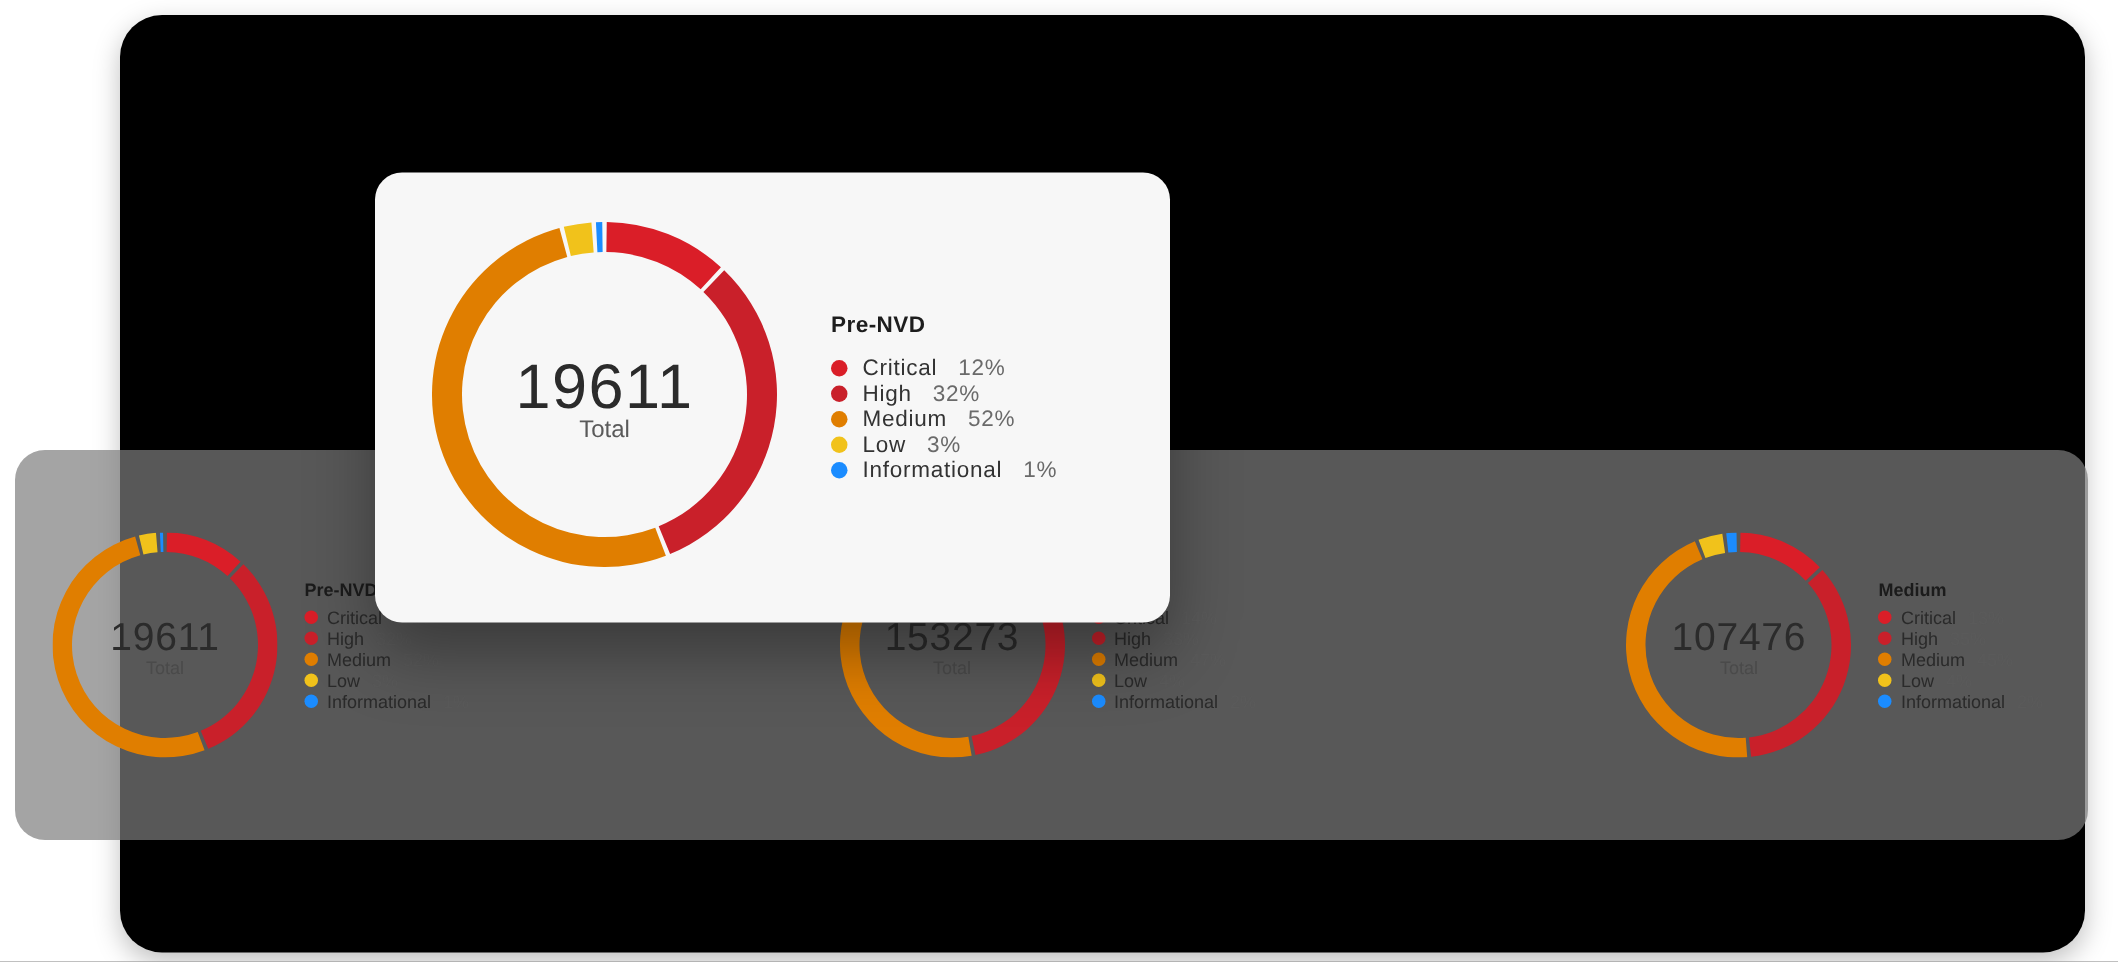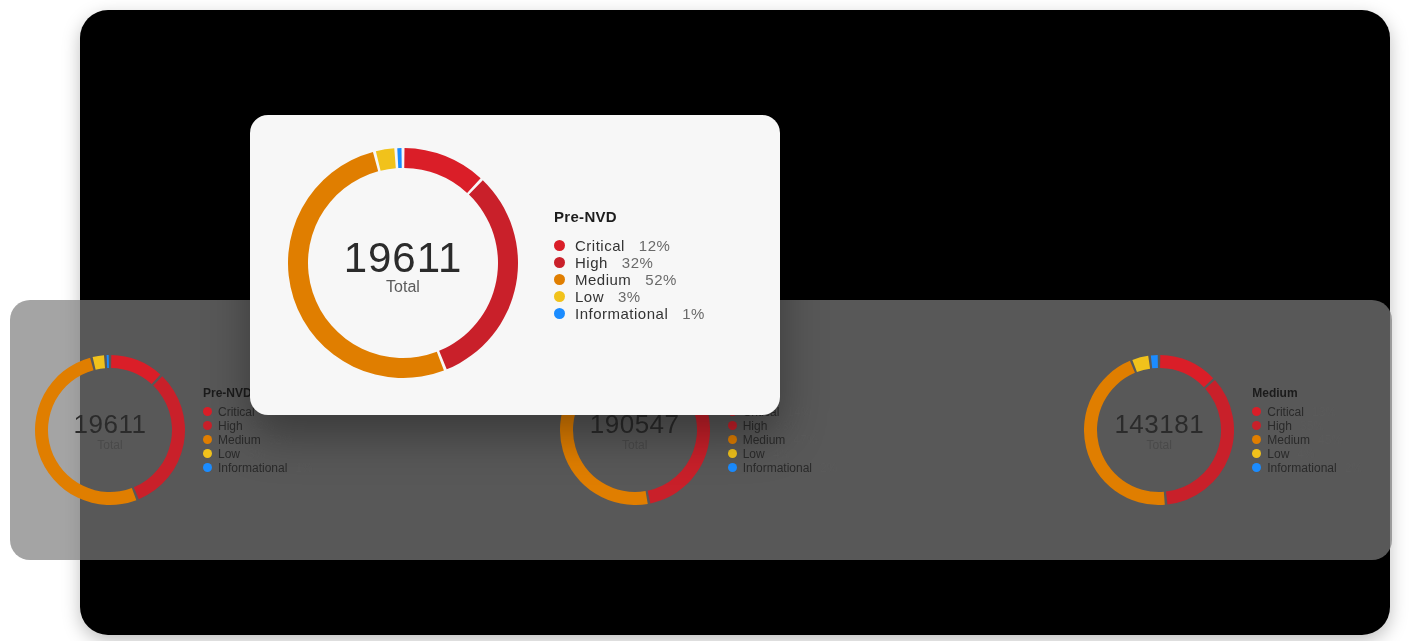--- a/index.html
+++ b/index.html
@@ -108,21 +108,21 @@
     <div class="mini">
       <div class="donut">
         <svg id="svg-mini-1" width="150" height="150" viewBox="0 0 150 150">
             <path d="M 76.30893048279626 0.011422863270652783 A 75 75 0 0 1 131.94534805011608 26.19193370506119 L 122.07482105476262 34.65199852951725 A 62 62 0 0 0 76.08204919911157 13.009442900303739 Z" fill="#da1e28"></path>
             <path d="M 133.61403543141142 28.209030246796047 A 75 75 0 0 1 90.33720388813425 148.41505415712638 L 87.67875521419099 135.68977810322448 A 62 62 0 0 0 123.45426928996676 36.31946500401806 Z" fill="#c9202a"></path>
             <path d="M 87.76571243745241 148.90559238626176 A 75 75 0 0 1 46.17785080051475 5.759233716526424 L 51.17368999509219 17.760966538995177 A 62 62 0 0 0 85.552988948294 136.0952897059764 Z" fill="#e07e00"></path>
             <path d="M 48.61187636964736 4.795534819577 A 75 75 0 0 1 64.30282997208661 0.7667826819158279 L 66.15700611025827 13.633873683717091 A 62 62 0 0 0 53.18581779890849 16.964308784183658 Z" fill="#f1c21b"></path>
             <path d="M 66.9000483220483 0.4386777020763475 A 75 75 0 0 1 73.69106951720374 0.011422863270652783 L 73.91795080088842 13.009442900303739 A 62 62 0 0 0 68.30403994622661 13.362640233716448 Z" fill="#1b8cff"></path>
           </svg>
         <div class="center">
-          <div class="total">190547</div>
+          <div class="total">153273</div>
           <div class="total-label">Total</div>
         </div>
       </div>
       <div class="legend">
         <div class="title">New</div>
         <div id="legend-mini-1">
             <div class="row">
               <span class="dot" style="background: rgb(218, 30, 40);"></span>
               <span>Critical</span>
               <span class="pct">14%</span>
@@ -154,21 +154,21 @@
     <div class="mini">
       <div class="donut">
         <svg id="svg-mini-2" width="150" height="150" viewBox="0 0 150 150">
             <path d="M 76.30893048279626 0.011422863270652783 A 75 75 0 0 1 129.19786535701596 23.158015173579926 L 119.8035686951332 32.14395921015941 A 62 62 0 0 0 76.08204919911157 13.009442900303739 Z" fill="#da1e28"></path>
             <path d="M 130.97410866031854 25.081074133322396 A 75 75 0 0 1 83.43112097985171 149.52460130066515 L 81.96972667667741 136.6070037418832 A 62 62 0 0 0 121.27192982586332 33.73368795021318 Z" fill="#c9202a"></path>
             <path d="M 80.82511389140427 149.77344480597486 A 75 75 0 0 1 45.91439218811396 5.86948996128298 L 50.955897542174206 17.852111701327267 A 62 62 0 0 0 79.81542748356087 136.8127143729392 Z" fill="#e07e00"></path>
             <path d="M 48.34473036166459 4.896529326233534 A 75 75 0 0 1 64.20861213818642 0.7804207232626368 L 66.07911936756744 13.64514779789711 A 62 62 0 0 0 52.96497709897606 17.047797576353055 Z" fill="#f1c21b"></path>
             <path d="M 66.80541192232778 0.4490192805133404 A 75 75 0 0 1 73.69106951720374 0.011422863270652783 L 73.91795080088842 13.009442900303739 A 62 62 0 0 0 68.2258071891243 13.371189271891026 Z" fill="#1b8cff"></path>
           </svg>
         <div class="center">
-          <div class="total">143181</div>
+          <div class="total">107476</div>
           <div class="total-label">Total</div>
         </div>
       </div>
       <div class="legend">
         <div class="title">Medium</div>
         <div id="legend-mini-2">
             <div class="row">
               <span class="dot" style="background: rgb(218, 30, 40);"></span>
               <span>Critical</span>
               <span class="pct">13%</span>

